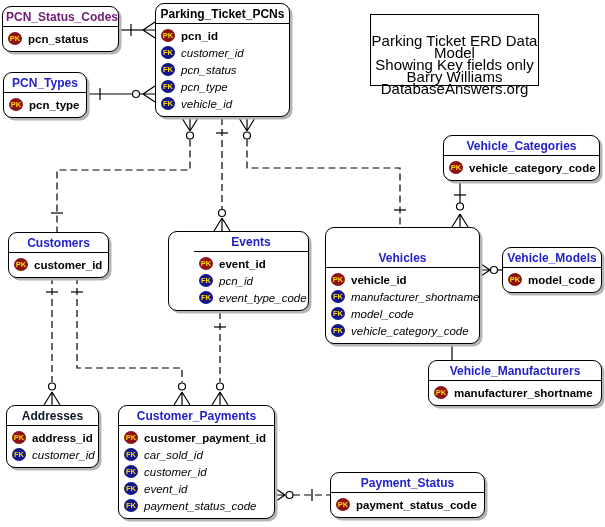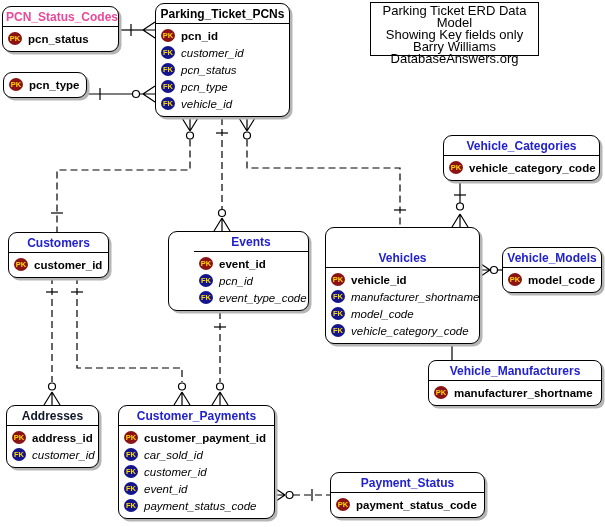--- a/index.html
+++ b/index.html
@@ -10,23 +10,23 @@
           border-radius:9px;box-shadow:2.5px 2.5px 0 #b5b5b5;}
   .entity-title{font-size:12px;font-weight:bold;text-align:center;padding:3px 3px 2px 3px;
                 border-bottom:1.5px solid #000;white-space:nowrap;overflow:hidden;}
   .entity-rows{padding:3px 0 4px 0;text-align:right;}
   .entity-row{display:flex;align-items:center;gap:6px;padding:1.5px 5px;height:14px;}
   .badge{flex:0 0 auto;width:14px;height:13px;border-radius:50%;display:flex;align-items:center;
          justify-content:center;font-size:7.5px;font-weight:bold;line-height:1;}
   .fname{font-size:11.5px;color:#000;white-space:nowrap;}
   .fname.pk{font-weight:bold;}
   .fname.fk{font-style:italic;}
-  .note{position:absolute;z-index:2;left:370px;top:2px;width:167px;height:50px;
-        border:1px solid #000;background:#fff;text-align:center;font-size:13px;
-        line-height:12px;padding-top:2px;color:#000;}
+  .note{position:absolute;z-index:2;left:370px;top:14px;width:167px;height:50px;
+        border:1px solid #000;background:#fff;text-align:center;font-size:15px;
+        line-height:12px;padding-top:20px;color:#000;}
 </style>
 </head>
 <body>
 
 <div id="diagram">
   <svg id="connector-layer" width="605" height="527">
       <g>
         <line x1="117" y1="30" x2="143" y2="30" stroke="#000000" stroke-width="1.2" stroke-dasharray="none"></line>
         <line x1="131" y1="24" x2="131" y2="36" stroke="#000000" stroke-width="1.2"></line>
         <path d="M143,30 L155,22 M143,30 L155,30 M143,30 L155,38" fill="none" stroke="#000000" stroke-width="1.2"></path>
@@ -97,21 +97,21 @@
       </g>
     </svg>
   <div class="note">
     <div>Parking Ticket ERD Data Model</div>
     <div>Showing Key fields only</div>
     <div>Barry Williams</div>
     <div>DatabaseAnswers.org</div>
   </div>
   <div id="entity-host">
       <div class="entity" style="left: 2px; top: 6px; width: 115px;">
-        <div class="entity-title" style="color: #ec4899;">PCN_Status_Codes</div>
+        <div class="entity-title" style="color: #701a75;">PCN_Status_Codes</div>
         <div class="entity-rows">
           <div class="entity-row">
             <span class="badge" style="background: rgb(139, 19, 19); color: rgb(255, 215, 0);">PK</span>
             <span class="fname pk">pcn_status</span>
           </div>
         </div>
       </div>
       <div class="entity" style="left: 155px; top: 3px; width: 133px;">
         <div class="entity-title" style="color: #000000;">Parking_Ticket_PCNs</div>
         <div class="entity-rows">
@@ -131,20 +131,21 @@
             <span class="badge" style="background: rgb(20, 20, 139); color: rgb(255, 215, 0);">FK</span>
             <span class="fname fk">pcn_type</span>
           </div>
           <div class="entity-row">
             <span class="badge" style="background: rgb(20, 20, 139); color: rgb(255, 215, 0);">FK</span>
             <span class="fname fk">vehicle_id</span>
           </div>
         </div>
       </div>
       <div class="entity" style="left: 3px; top: 72px; width: 82px;">
+        <div class="entity-title" style="color: rgb(34, 34, 204);">PCN_Types</div>
         <div class="entity-rows">
           <div class="entity-row">
             <span class="badge" style="background: rgb(139, 19, 19); color: rgb(255, 215, 0);">PK</span>
             <span class="fname pk">pcn_type</span>
           </div>
         </div>
       </div>
       <div class="entity" style="left: 443px; top: 135px; width: 155px;">
         <div class="entity-title" style="color: rgb(34, 34, 204);">Vehicle_Categories</div>
         <div class="entity-rows">
@@ -203,21 +204,21 @@
       </div>
       <div class="entity" style="left: 502px; top: 247px; width: 98px;">
         <div class="entity-title" style="color: rgb(34, 34, 204);">Vehicle_Models</div>
         <div class="entity-rows">
           <div class="entity-row">
             <span class="badge" style="background: rgb(139, 19, 19); color: rgb(255, 215, 0);">PK</span>
             <span class="fname pk">model_code</span>
           </div>
         </div>
       </div>
-      <div class="entity" style="left: 428px; top: 360px; width: 172px; border-radius: 8px;">
+      <div class="entity" style="left: 428px; top: 360px; width: 172px;">
         <div class="entity-title" style="color: rgb(34, 34, 204);">Vehicle_Manufacturers</div>
         <div class="entity-rows">
           <div class="entity-row">
             <span class="badge" style="background: rgb(139, 19, 19); color: rgb(255, 215, 0);">PK</span>
             <span class="fname pk">manufacturer_shortname</span>
           </div>
         </div>
       </div>
       <div class="entity" style="left: 6px; top: 405px; width: 91px;">
         <div class="entity-title" style="color: #0f172a;">Addresses</div>

